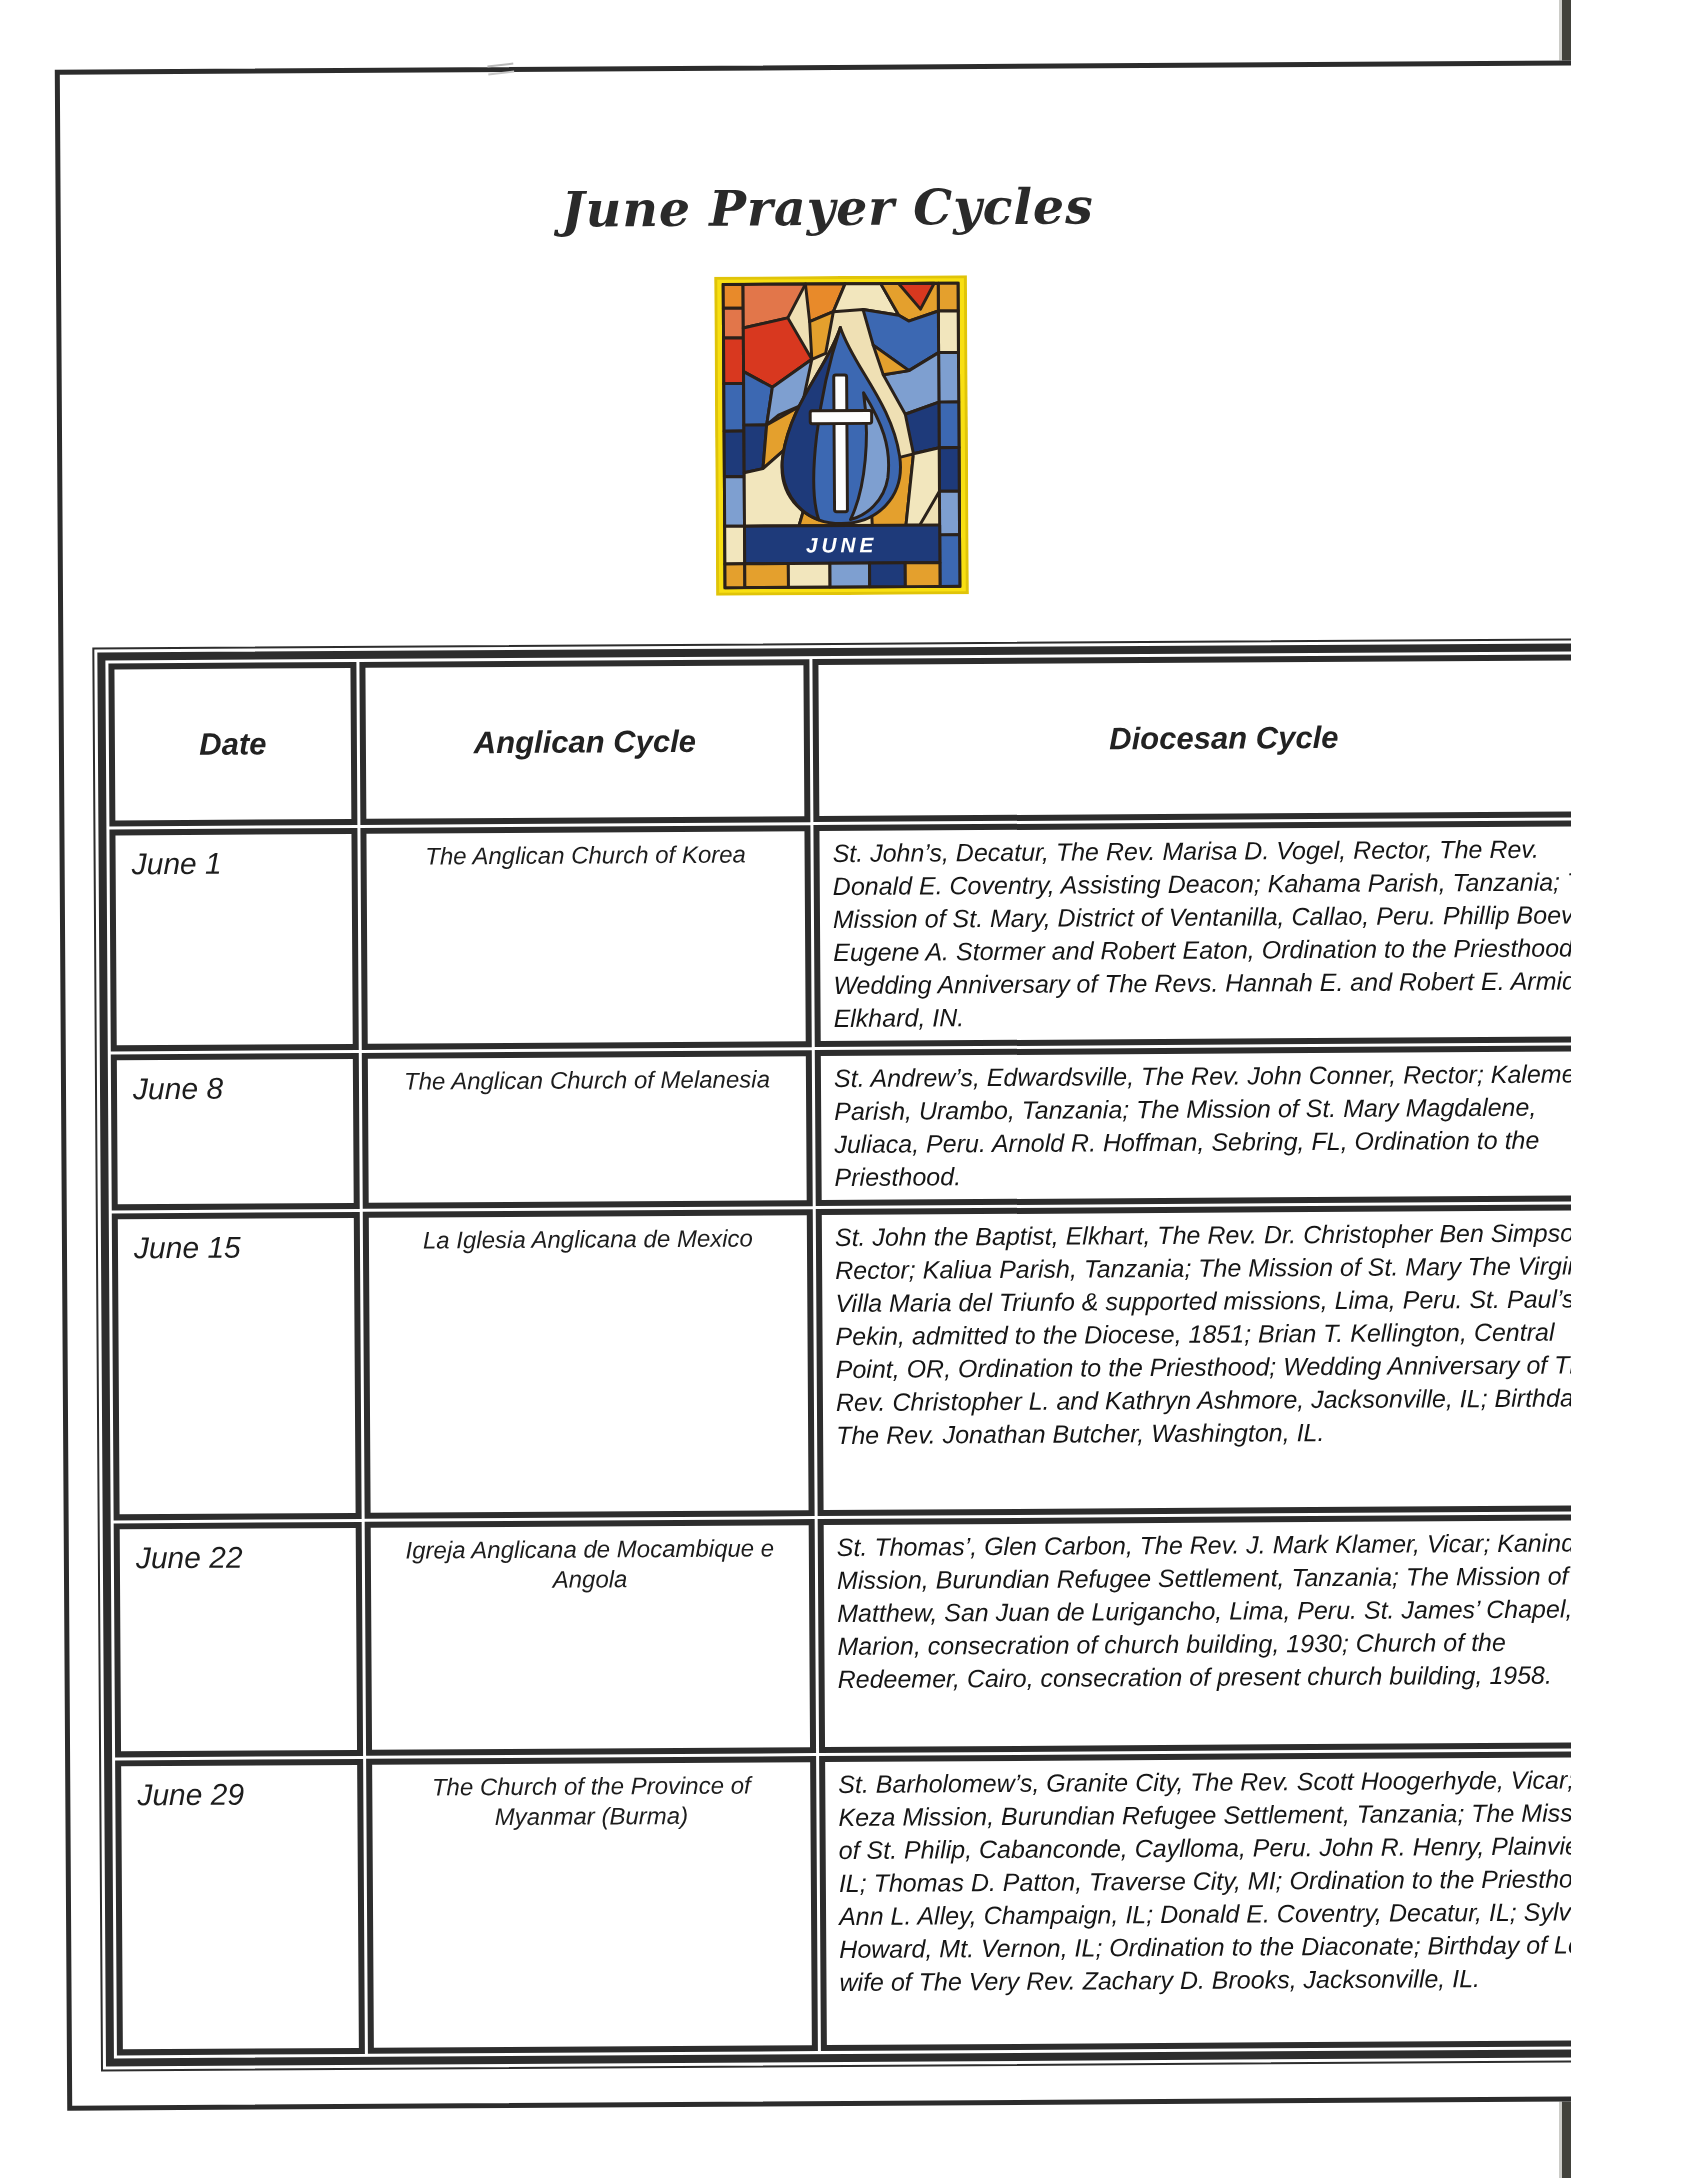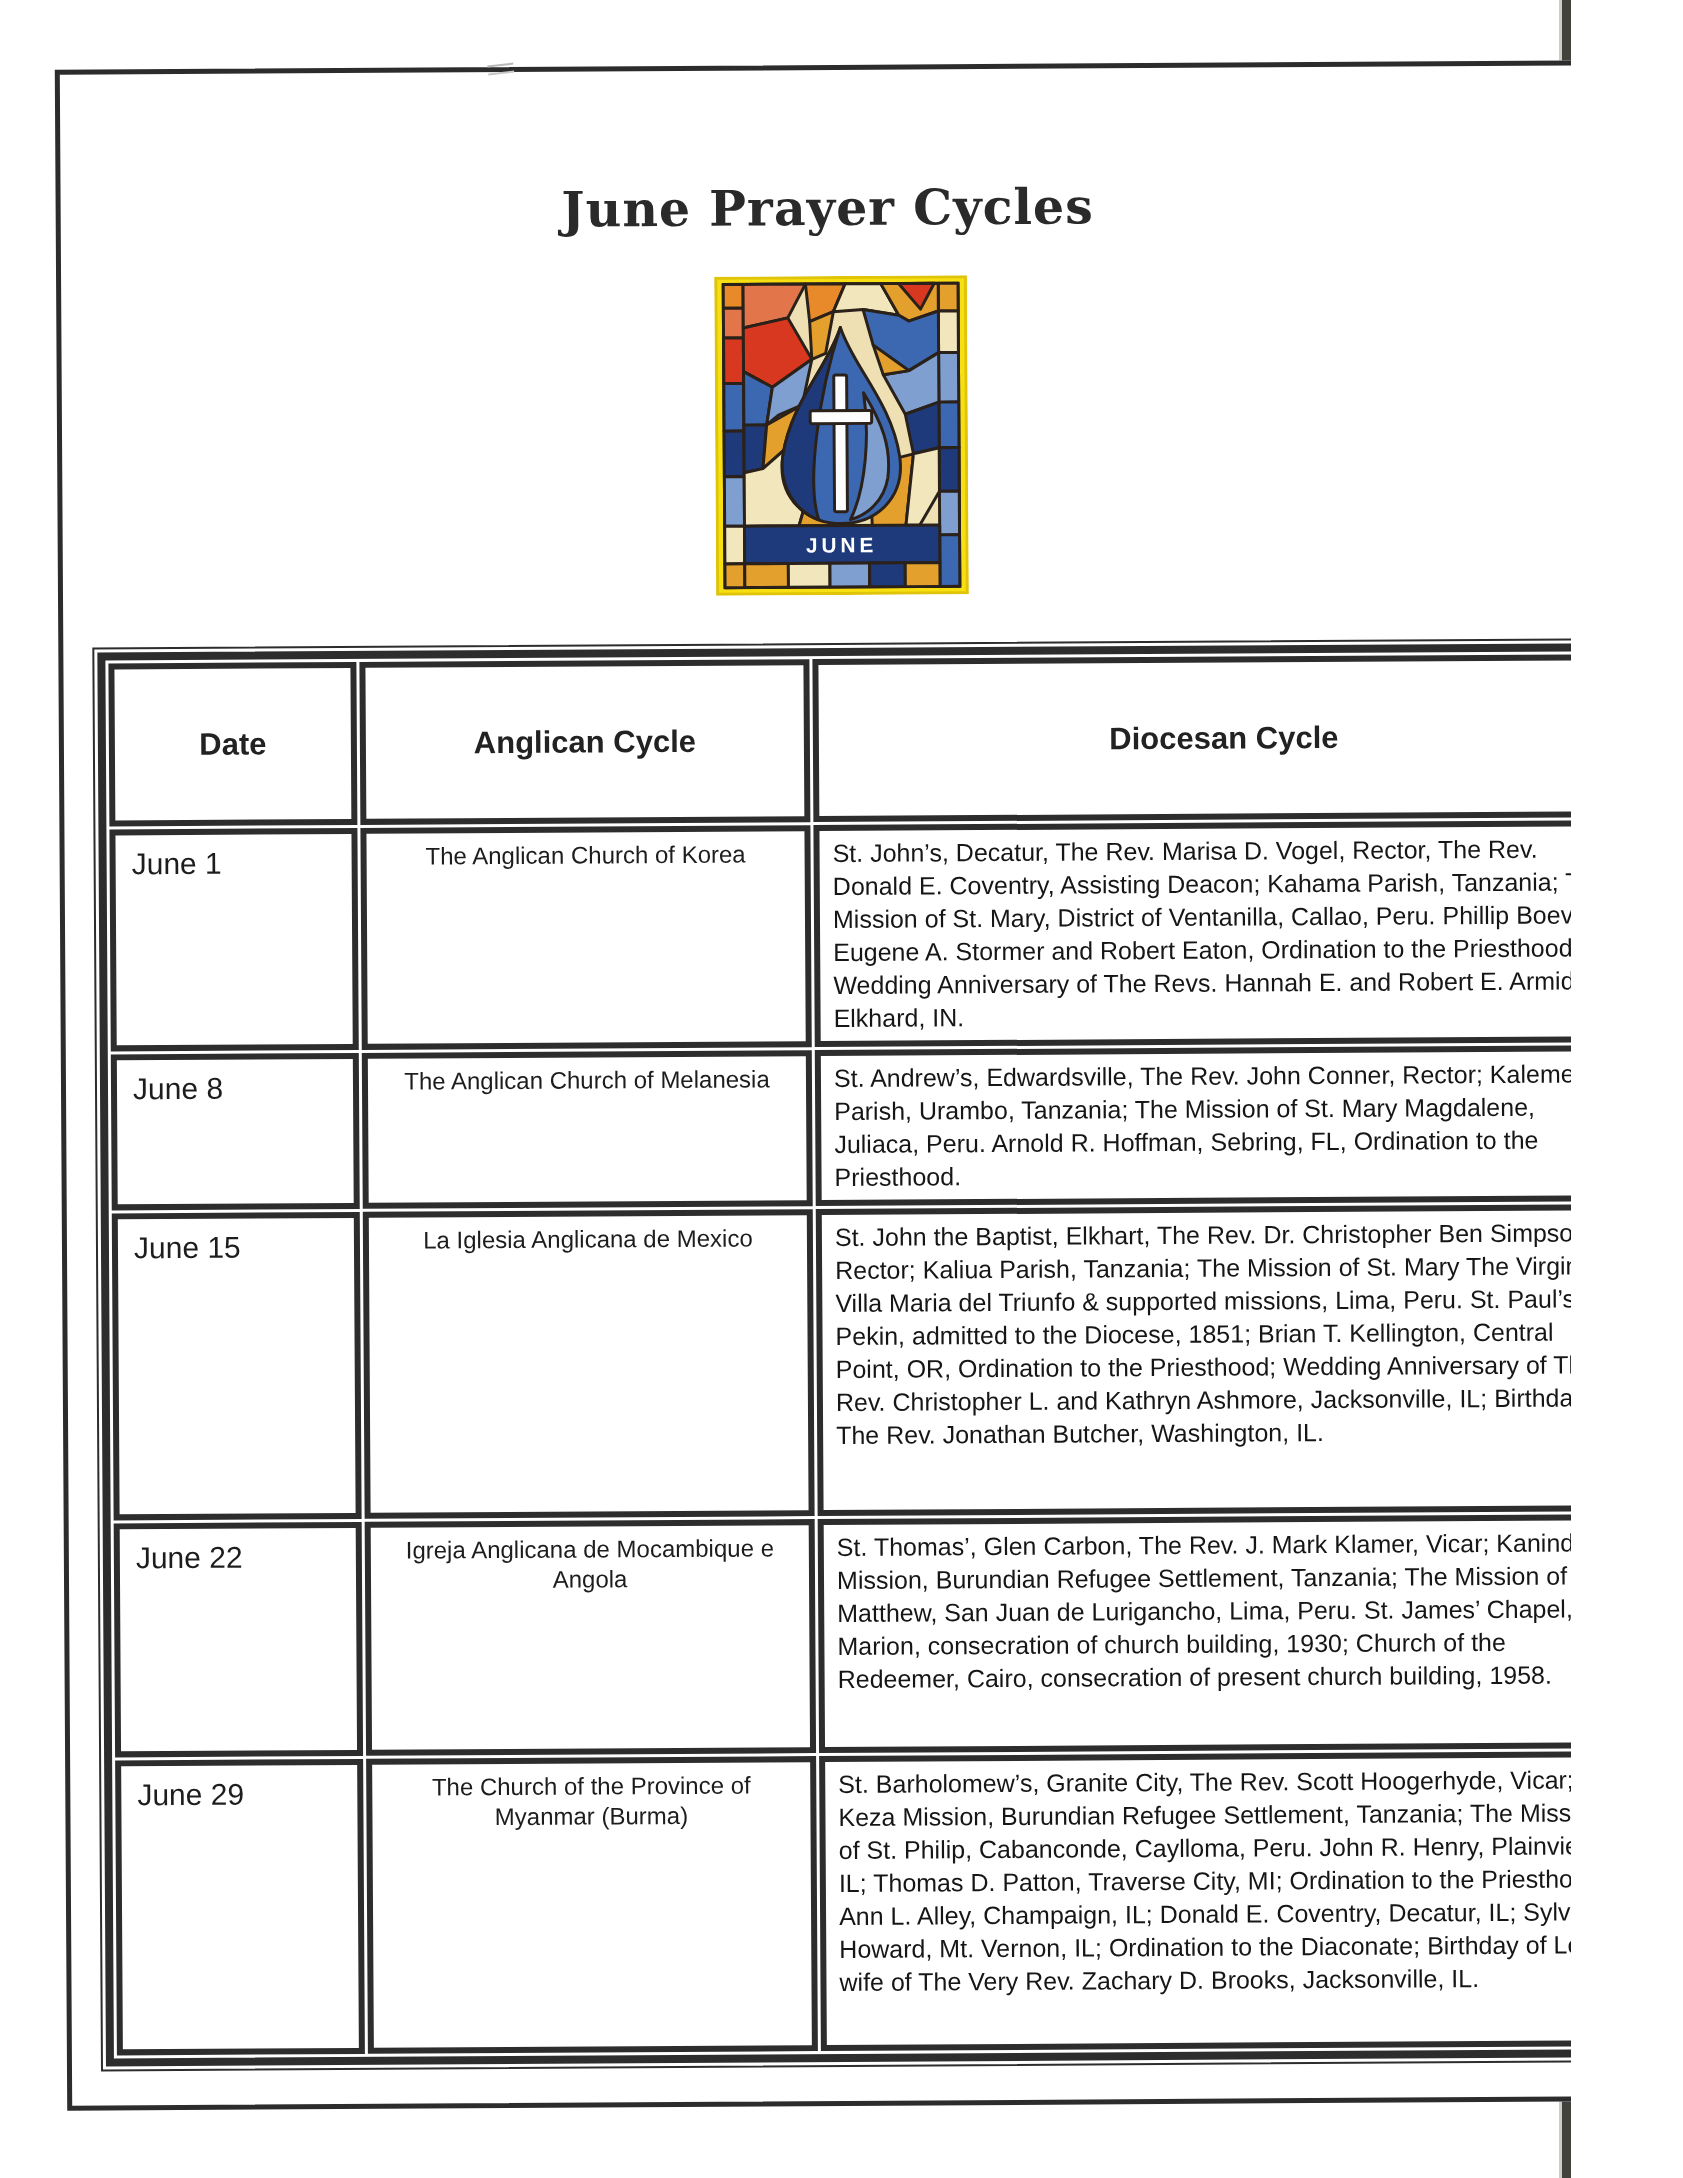--- a/index.html
+++ b/index.html
@@ -1,18 +1,18 @@
 <!DOCTYPE html>
 <html><head>
 <meta charset="utf-8">
 <style>
   html,body{margin:0;padding:0;background:#ffffff;}
   .canvas{
     position:relative;width:1571px;height:2178px;background:#ffffff;
-    overflow:hidden;font-family:"Liberation Sans",sans-serif;color:#1b1b1b;
+    overflow:hidden;font-family:"Liberation Sans",sans-serif;color:#1b1b1b;font-style:italic;
   }
   
   .scan-edge{position:absolute;right:0;top:0;width:9px;height:2178px;background:#42423c;}
   .scan-edge-soft{position:absolute;right:9px;top:0;width:3px;height:2178px;background:#9a9a92;opacity:.5;}
 
   
   .page{
     position:absolute;left:61px;top:65px;width:1544px;height:2041px;
     border:5px solid #2c2c2c;box-sizing:border-box;background:#ffffff;
     transform:rotate(-0.35deg);transform-origin:50% 50%;

